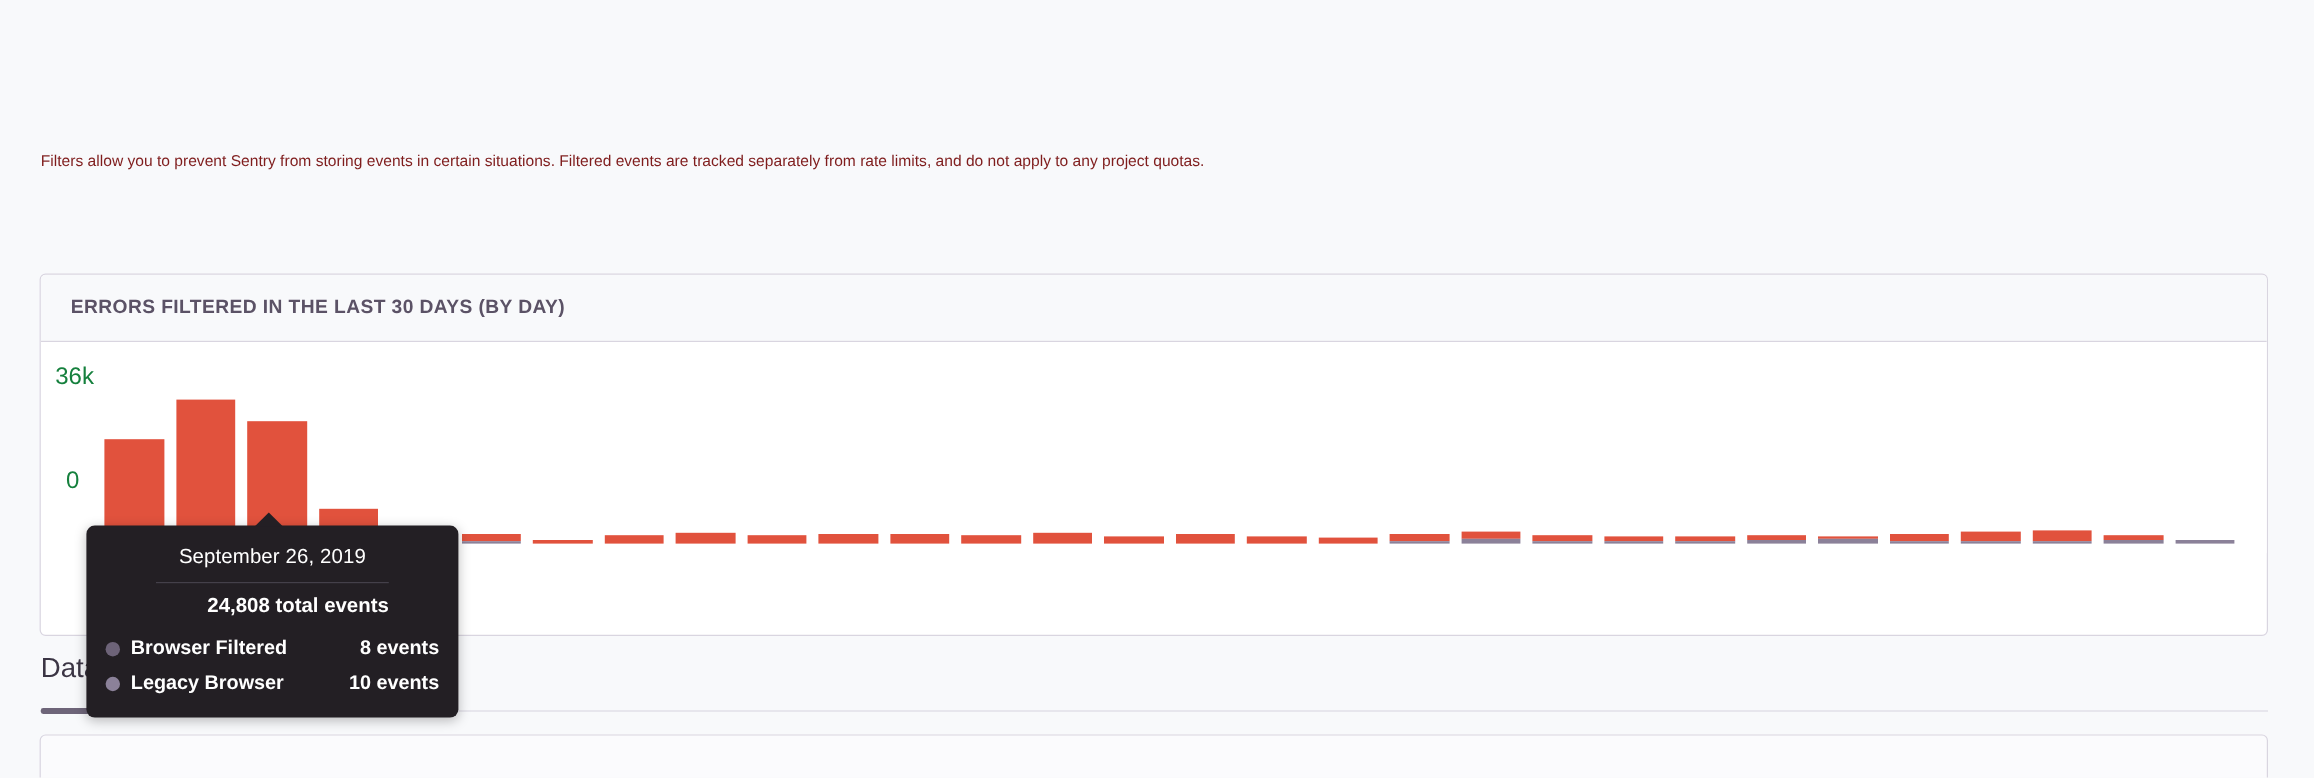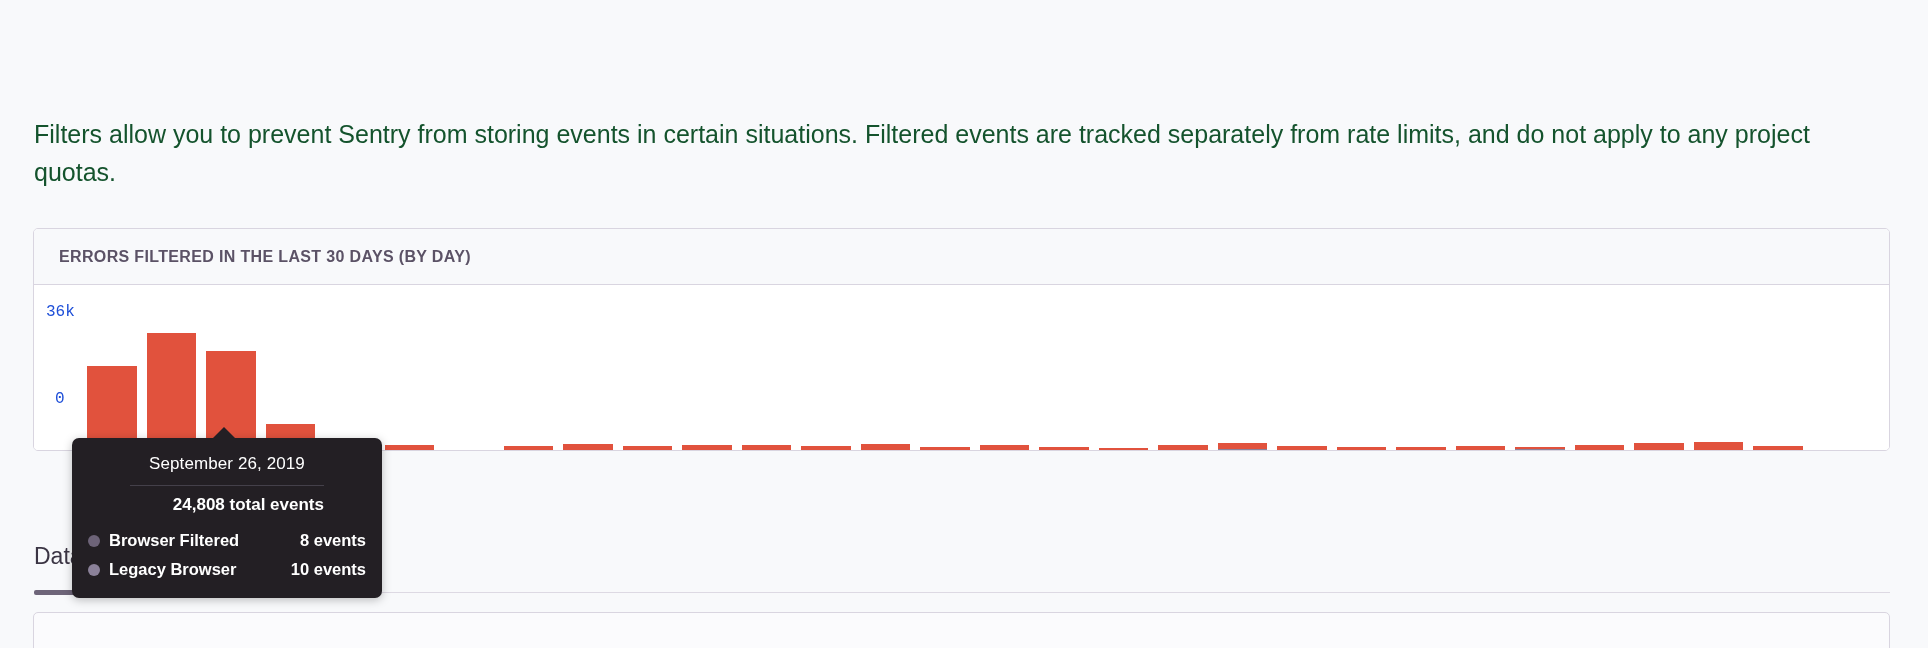--- a/index.html
+++ b/index.html
@@ -33,33 +33,33 @@
     letter-spacing: 0.1px;
     color: #3e3446;
     white-space: nowrap;
   }
 
   .intro {
     position: absolute;
     left: 34px;
     top: 115px;
     width: 1845px;
-    font-size: 25px;
+    font-size: 13px;
     line-height: 38px;
     font-weight: 400;
-    color: #14532d;
+    color: #7f1d1d;
   }
 
   
   .chart-card {
     position: absolute;
     left: 33px;
     top: 228px;
     width: 1857px;
-    height: 223px;
+    height: 302px;
     border: 1px solid #d9d5e0;
     border-radius: 5px;
     background: #ffffff;
     box-sizing: border-box;
     overflow: hidden;
   }
   .chart-card-header {
     height: 56px;
     background: #f8f9fb;
     border-bottom: 1px solid #d9d5e0;
@@ -78,23 +78,23 @@
   }
 
   .chart-body {
     position: relative;
     height: 176px;
     background: #ffffff;
   }
 
   .y-label {
     position: absolute;
-    font-size: 16px;
-    color: #1d4ed8;
-    font-family: Liberation Mono, monospace;
+    font-size: 20px;
+    color: #15803d;
+    font-family: Liberation Sans, sans-serif;
     white-space: nowrap;
   }
   .y-label.top { left: 12px; top: 18px; }
   .y-label.bottom { left: 21px; top: 105px; }
 
   .plot {
     position: absolute;
     left: 48px;
     bottom: 8px;
     right: 22px;

